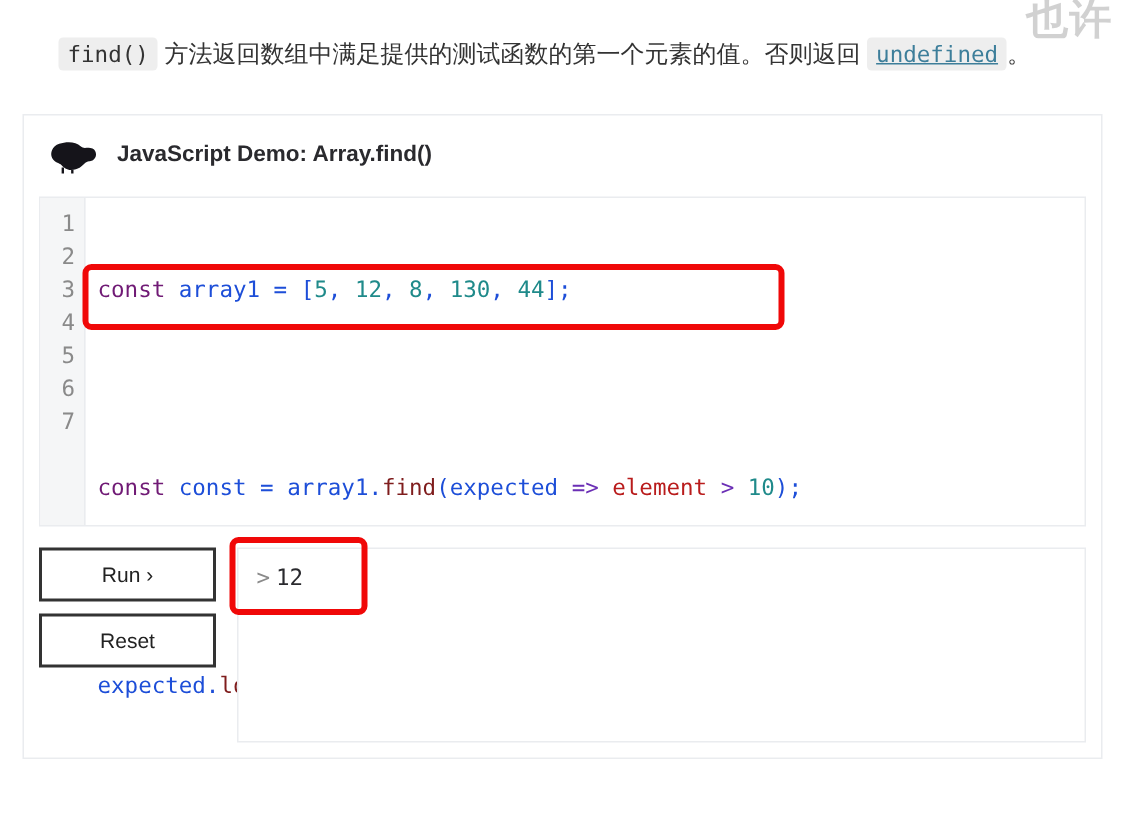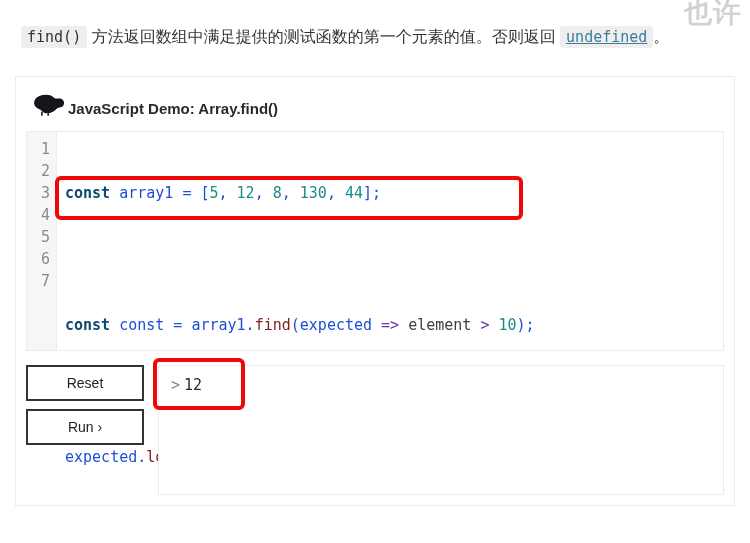--- a/index.html
+++ b/index.html
@@ -17,21 +17,21 @@
     position: absolute;
     top: -6px;
     right: 8px;
     font-size: 28px;
     color: rgba(0,0,0,0.18);
     font-weight: bold;
     pointer-events: none;
     letter-spacing: 1px;
   }
   p.intro {
-    margin: 14px 6px 26px 6px;
+    margin: 14px 6px 26px 24px;
     line-height: 1.6;
     color: #333;
     font-size: 16px;
   }
   code.code-inline {
     background: #eeeeee;
     padding: 2px 6px;
     border-radius: 3px;
     font-family: Consolas, Menlo, monospace;
     font-size: 15px;
@@ -40,22 +40,23 @@
   code.code-inline.link {
     color: #3d7e9a;
     text-decoration: underline;
   }
   .demo-box {
     border: 1px solid #eaecef;
     background: #fff;
   }
   .demo-header {
     display: flex;
-    align-items: flex-end;
+    align-items: center;
     padding: 12px 14px 8px 14px;
+    gap: 10px;
   }
   .demo-header svg { flex-shrink: 0; }
   .demo-title {
     font-weight: bold;
     color: #2a2a2e;
     font-size: 15px;
   }
   .editor {
     margin: 6px 10px 0 10px;
     border: 1px solid #eaecef;
@@ -76,25 +77,25 @@
     min-width: 30px;
   }
   .gutter div { height: 22px; }
   .code-area {
     padding: 6px 8px;
     position: relative;
     flex: 1;
     white-space: pre;
   }
   .code-line { height: 22px; }
-  .tok-kw  { color: #0c4a6e; font-weight: bold; }
+  .tok-kw  { color: #701a75; }
   .tok-num { color: #1f8a8a; }
   .tok-fn  { color: #7f1d1d; }
   .tok-op  { color: #6b2fb5; }
-  .tok-id  { color: #404040; }
+  .tok-id  { color: #b91c1c; }
   .tok-com { color: #7d8a97; }
   .tok-txt { color: #1d4ed8; }
   .hl-red {
     position: absolute;
     border: 4px solid #f00808;
     border-radius: 6px;
     pointer-events: none;
   }
   .hl-code {
     left: -2px;
@@ -178,21 +179,21 @@
       <div class="code-line"></div>
       <div class="code-line"><span class="tok-txt">expected.</span><span class="tok-fn">log</span><span class="tok-txt">(found);</span></div>
       <div class="code-line"><span class="tok-com">// expected output: 12</span></div>
       
       <div class="hl-red hl-code"></div>
     </div>
   </div>
 
   <div class="controls-row">
     <div class="buttons">
+      <div class="btn">Run ›</div>
       <div class="btn">Reset</div>
-      <div class="btn">Run ›</div>
     </div>
     <div class="output">
       <span class="out-caret">&gt;</span><span>12</span>
       <div class="hl-red hl-output"></div>
     </div>
   </div>
 </div>
 
 </body></html>

